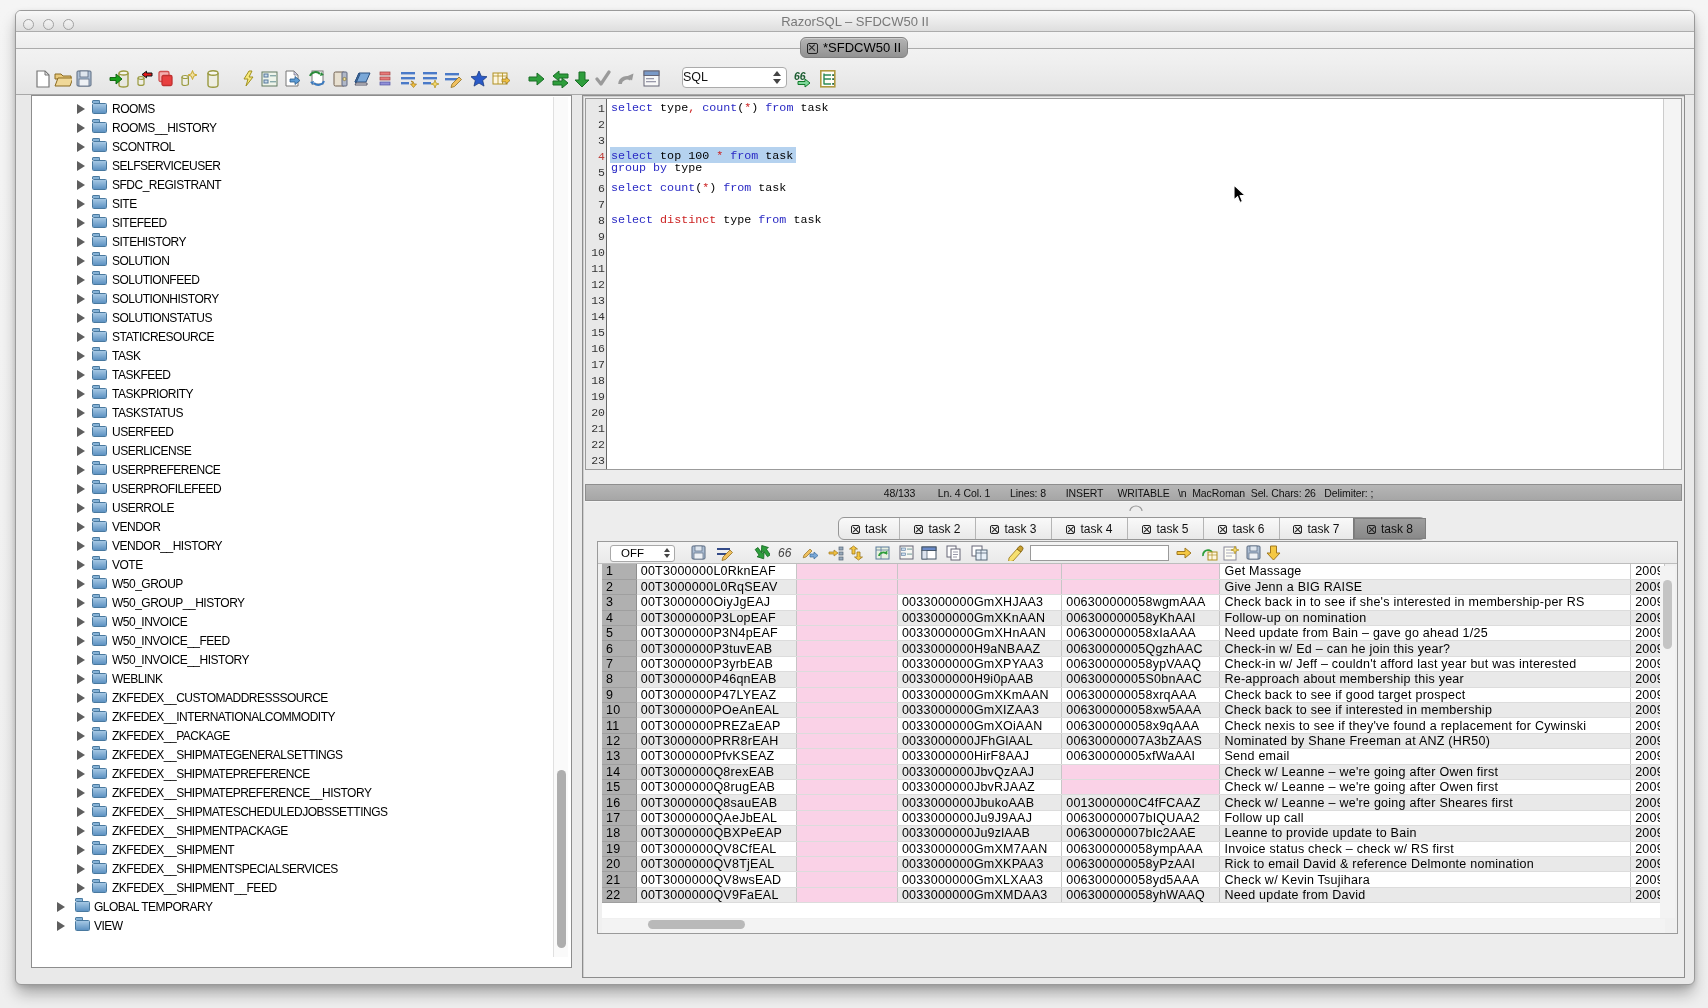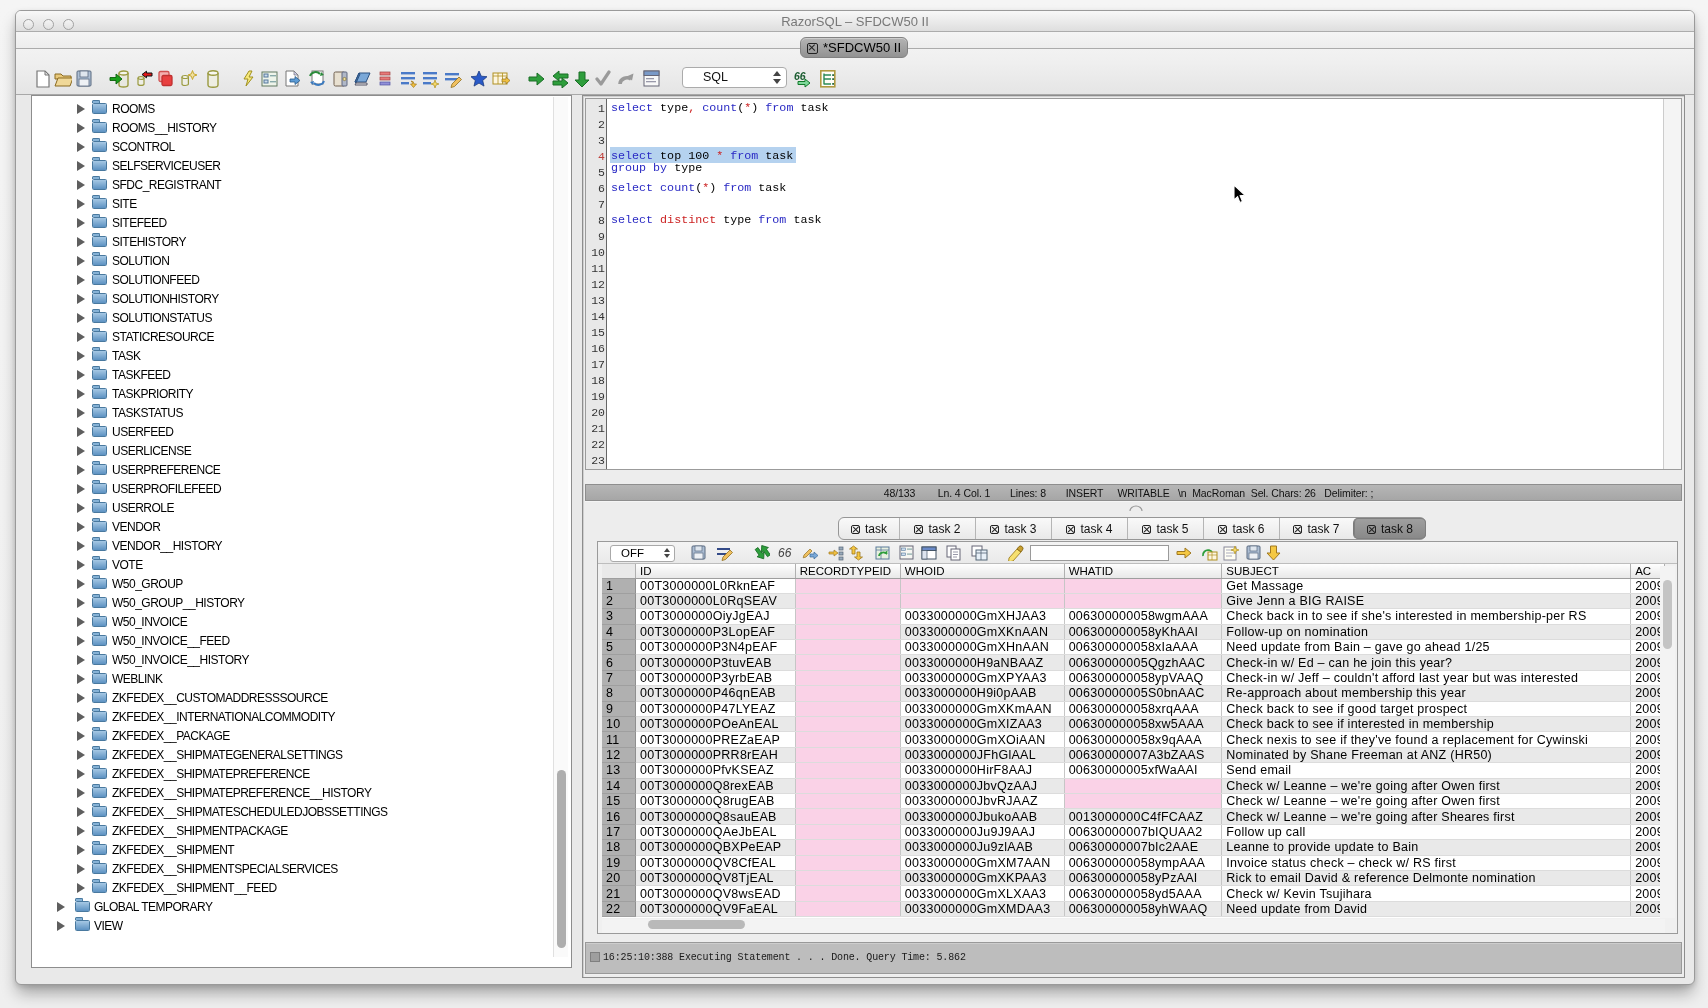--- a/index.html
+++ b/index.html
@@ -9,21 +9,21 @@
   
   #titlebar { position:absolute; left:0; top:0; width:100%; height:21px; border-radius:5px 5px 0 0; background:linear-gradient(#f8f8f8,#dedede); border-bottom:1px solid #acacac; }
   .tl { position:absolute; top:7.5px; width:11px; height:11px; border-radius:50%; border:1.5px solid #a2a2a2; background:linear-gradient(#f4f4f4,#e2e2e2); }
   #title { position:absolute; top:3px; left:0; width:100%; text-align:center; font-size:13px; color:#787878; }
   
   #tabstrip { position:absolute; left:0; top:21px; width:100%; height:17px; background:linear-gradient(#f5f5f5,#ededed); border-bottom:1px solid #ababab; z-index:4; }
   #doctab { position:absolute; left:784px; top:5px; width:108px; height:21px; border:1px solid #828282; border-radius:6px; background:linear-gradient(#b4b4b4,#929292); color:#000; font-size:13px; line-height:20px; text-align:center; z-index:6; box-shadow:inset 0 1px 0 rgba(255,255,255,0.35); }
   
   #toolbar { position:absolute; left:0; top:38px; width:100%; height:46px; background:linear-gradient(#f2f2f2 0%,#efefef 30%,#e5e5e5 100%); border-bottom:1px solid #a8a8a8; }
   .ic { position:absolute; top:9px; }
-  #sqlsel { position:absolute; left:666px; top:18px; width:105px; height:21px; background:#fff; border:1px solid #ababab; border-radius:4px; font-size:12.5px; color:#111; line-height:19px; padding-left:20px; }
+  #sqlsel { position:absolute; left:666px; top:18px; width:105px; height:21px; background:#fff; border:1px solid #ababab; border-radius:4px; font-size:12.5px; color:#111; line-height:19px; padding-left:0; }
   
   #treewrap { position:absolute; left:15px; top:84px; width:541px; height:873px; border:1px solid #8d8d8d; background:#fff; }
   #tree { position:absolute; left:0; top:0; width:520px; height:100%; overflow:hidden; padding-top:3px; }
   .trow { position:relative; height:19px; }
   .tri { position:absolute; left:45px; top:4.5px; width:0; height:0; border-left:8px solid #5e5e5e; border-top:5px solid transparent; border-bottom:5px solid transparent; }
   .fold { position:absolute; left:60px; top:3.5px; width:15px; height:11.5px; background:linear-gradient(#a6c8e4,#5d92c2); border:1px solid #49799f; border-radius:1.5px; }
   .fold::before { content:""; position:absolute; top:-3.4px; left:-1px; width:6px; height:2.2px; background:#86b2d6; border:1px solid #49799f; border-bottom:none; border-radius:1.5px 1.5px 0 0; }
   .tlabel { position:absolute; left:80px; top:3px; font-size:12px; letter-spacing:-0.5px; color:#000; white-space:nowrap; }
   .lvl1 .tri { left:25px; } .lvl1 .fold { left:43px; } .lvl1 .tlabel { left:62px; }
   #treesb { position:absolute; right:3px; top:1px; width:15px; height:860px; background:#fafafa; border-left:1px solid #e0e0e0; }
@@ -36,21 +36,21 @@
   .lnum { position:absolute; left:0; width:19px; text-align:right; font-family:"Liberation Mono", monospace; font-size:11.5px; color:#333; }
   .cl { position:absolute; left:25px; font-family:"Liberation Mono", monospace; font-size:11.7px; color:#000; white-space:pre; }
   .kw { color:#2a2ac4;text-align:right; } .rd { color:#cc2222; }
   #selhl { position:absolute; left:24px; top:48px; width:186px; height:16px; background:#b5d2ef; }
   
   #estatus { position:absolute; left:2px; top:388px; width:1097px; height:17px; padding-right:10px; background:linear-gradient(#b6b6b6,#a6a6a6); border:1px solid #8e8e8e; box-shadow:0 1px 0 #f5f5f5; font-size:10.5px; letter-spacing:-0.1px; color:#111; text-align:center; line-height:16px; }
   
   #taskbar { position:absolute; left:255px; top:421px; width:588px; height:23px; border:1px solid #969696; border-radius:6px; background:linear-gradient(#f9f9f9,#e9e9e9); display:flex; z-index:3; }
   .tcell { flex:0 0 auto; height:100%; font-size:12px; color:#111; text-align:center; line-height:22px; border-left:1px solid #b5b5b5; }
   .tcell:first-child { border-left:none; }
-  .tcell.sel { background:linear-gradient(#a0a0a0,#888); border-radius:5px; border-left:1px solid #7a7a7a; box-shadow:inset 0 0 0 1px #7f7f7f; }
+  .tcell.sel { background:linear-gradient(#a0a0a0,#888); border-radius:0; border-left:1px solid #7a7a7a; box-shadow:inset 0 0 0 1px #7f7f7f; }
   .xbox { display:inline-block; width:9px; height:9px; border:1px solid #222; border-radius:2px; position:relative; vertical-align:-1px; margin-right:5px; }
   .xbox::before, .xbox::after { content:""; position:absolute; left:-0.1px; top:3px; width:7.5px; height:1.2px; background:#222; }
   .xbox::before { transform:rotate(45deg);} .xbox::after { transform:rotate(-45deg);}
   
   #results { position:absolute; left:14px; top:445px; width:1081px; height:393px; border:1px solid #9a9a9a; background:#f0f0f0; }
   #rtoolbar { position:absolute; left:0; top:0; width:100%; height:22px; background:linear-gradient(#f4f4f4,#e9e9e9); border-bottom:1px solid #bdbdbd; }
   #offsel { position:absolute; left:12px; top:2.5px; width:65px; height:17px; background:#fff; border:1px solid #a9a9a9; border-radius:3px; font-size:11.5px; line-height:15px; padding-left:10px; color:#000; }
   #searchbox { position:absolute; left:432px; top:3px; width:139px; height:16px; background:#fff; border:1px solid #9a9a9a; }
   .ric { position:absolute; top:3px; }
   
@@ -600,29 +600,20 @@
             <colgroup>
               <col style="width:35px">
               <col style="width:161px">
               <col style="width:106px">
               <col style="width:165px">
               <col style="width:159px">
               <col style="width:413px">
               <col style="width:30px">
             </colgroup>
 <tbody>
-              <tr>
-                <th style="background:#e9e9e9;"></th>
-                <th>ID</th>
-                <th>RECORDTYPEID</th>
-                <th>WHOID</th>
-                <th>WHATID</th>
-                <th>SUBJECT</th>
-                <th>AC</th>
-              </tr>
 <tr>
                 <td class="rn">1</td>
                 <td>00T3000000L0RknEAF</td>
                 <td class="pk"></td>
                 <td class="pk"></td>
                 <td class="pk"></td>
                 <td>Get Massage</td>
                 <td>2009</td>
               </tr>
 <tr class="even">
@@ -816,22 +807,18 @@
               </tr>
 </tbody>
           </table>
 </div>
       <div id="gvsb">
           <div id="gvthumb"></div>
         </div>
       <div id="ghsb">
           <div id="ghthumb"></div>
         </div>
-    </div>
-    <div id="bstatus">
-      <div class="sq"></div>
-      <div class="txt">16:25:10:388 Executing Statement . . . Done. Query Time: 5.862</div>
     </div>
   </div>
 </div>
 <svg style="position:absolute;left:1233px;top:184px;z-index:99;" width="14" height="21" viewBox="0 0 14 21">
     <path d="M1 1 v15 l3.6-3.4 2.2 5.8 2.6-1 -2.3-5.6 5-0.4 z" fill="#000" stroke="#fff" stroke-width="1.1"></path>
   </svg>
 
 </body></html>

